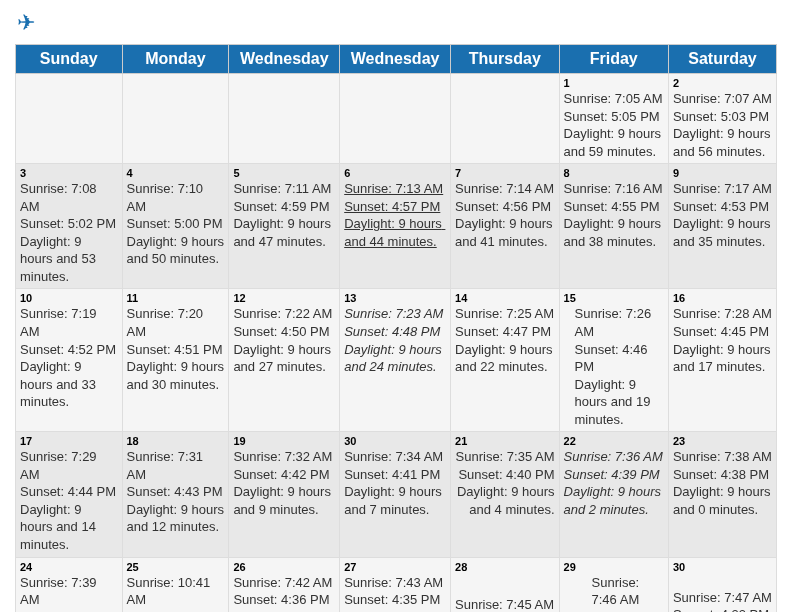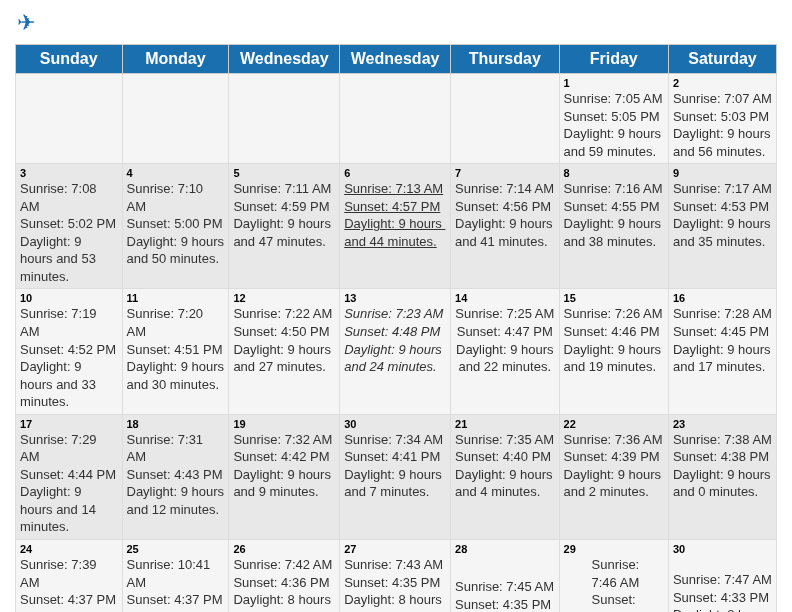--- a/index.html
+++ b/index.html
@@ -159,27 +159,27 @@
 Daylight: 9 hours and 27 minutes.</div>
           </td>
           <td>
             <div class="day-num">13</div>
             <div class="day-info" style="white-space: pre-wrap; font-style: italic;">Sunrise: 7:23 AM
 Sunset: 4:48 PM
 Daylight: 9 hours and 24 minutes.</div>
           </td>
           <td>
             <div class="day-num">14</div>
-            <div class="day-info" style="white-space: pre-wrap; text-align: center;">Sunrise: 7:25 AM
+            <div class="day-info" style="white-space: pre-wrap;">Sunrise: 7:25 AM
 Sunset: 4:47 PM
 Daylight: 9 hours and 22 minutes.</div>
           </td>
           <td>
             <div class="day-num">15</div>
-            <div class="day-info" style="white-space: pre-wrap;">Sunrise: 7:26 AM
+            <div class="day-info" style="white-space: pre-wrap; margin-left: 11px;">Sunrise: 7:26 AM
 Sunset: 4:46 PM
 Daylight: 9 hours and 19 minutes.</div>
           </td>
           <td>
             <div class="day-num">16</div>
             <div class="day-info" style="white-space: pre-wrap;">Sunrise: 7:28 AM
 Sunset: 4:45 PM
 Daylight: 9 hours and 17 minutes.</div>
           </td>
         </tr>
@@ -203,27 +203,27 @@
 Daylight: 9 hours and 9 minutes.</div>
           </td>
           <td>
             <div class="day-num">30</div>
             <div class="day-info" style="white-space: pre-wrap;">Sunrise: 7:34 AM
 Sunset: 4:41 PM
 Daylight: 9 hours and 7 minutes.</div>
           </td>
           <td>
             <div class="day-num">21</div>
-            <div class="day-info" style="white-space: pre-wrap;">Sunrise: 7:35 AM
+            <div class="day-info" style="white-space: pre-wrap; text-align: right;">Sunrise: 7:35 AM
 Sunset: 4:40 PM
 Daylight: 9 hours and 4 minutes.</div>
           </td>
           <td>
             <div class="day-num">22</div>
-            <div class="day-info" style="white-space: pre-wrap;">Sunrise: 7:36 AM
+            <div class="day-info" style="white-space: pre-wrap; font-style: italic;">Sunrise: 7:36 AM
 Sunset: 4:39 PM
 Daylight: 9 hours and 2 minutes.</div>
           </td>
           <td>
             <div class="day-num">23</div>
             <div class="day-info" style="white-space: pre-wrap;">Sunrise: 7:38 AM
 Sunset: 4:38 PM
 Daylight: 9 hours and 0 minutes.</div>
           </td>
         </tr>

